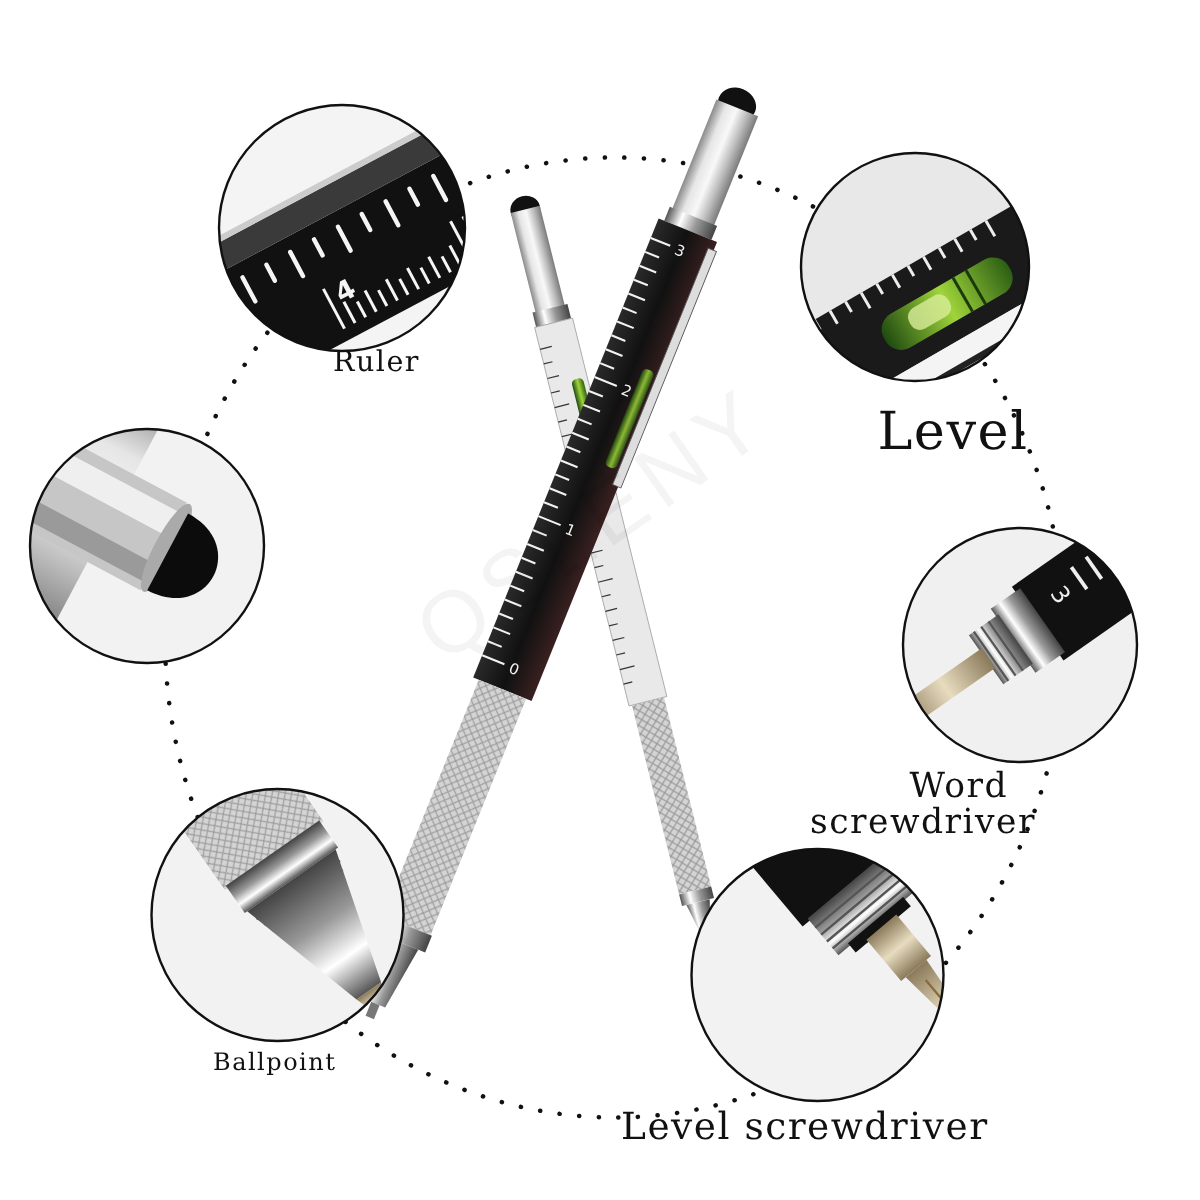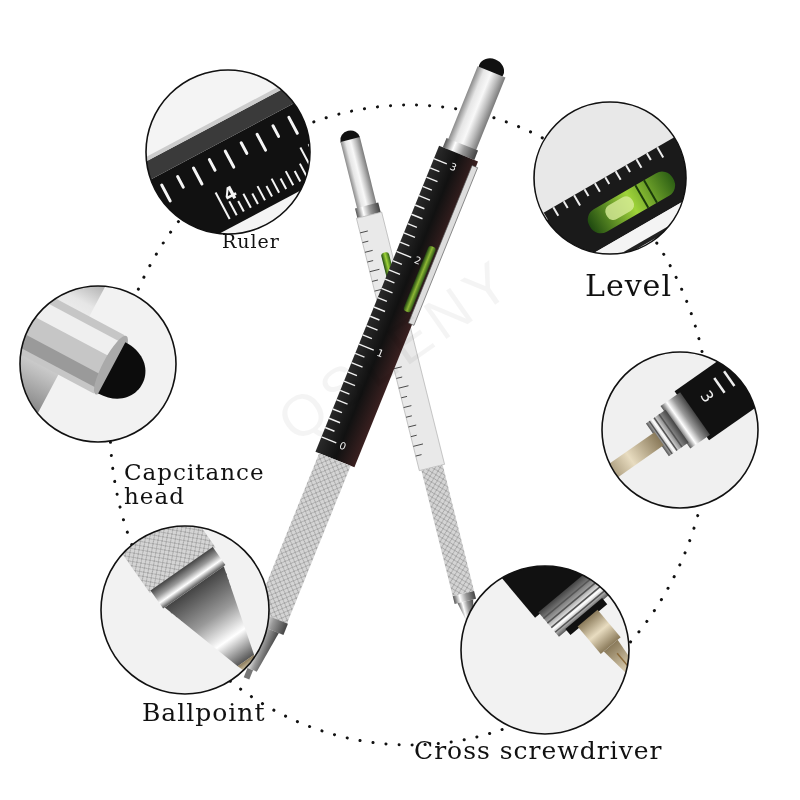--- a/index.html
+++ b/index.html
@@ -345,31 +345,31 @@
       <circle cx="545" cy="650" r="84" fill="none" stroke="#111" stroke-width="1.6"></circle>
     </g>
   </svg>
 
   <div class="watermark">QSLENY</div>
 
   <div class="label" style="left:222px; top:232px; font-size:19px;">
     <span>Ruler</span>
   </div>
 
-  <div class="label" style="left:585px; top:270px; font-size:30px;">
+  <div class="label" style="left:585px; top:270px; font-size:35px;">
     <span>Level</span>
   </div>
 
-  <div class="label" style="left:124px; top:460px; font-size:23px;">
-    <span>Capcitance</span>
-    <span>head</span>
-  </div>
-
-
-  <div class="label" style="left:142px; top:700px; font-size:25px;">
+
+  <div class="label" style="left:540px; top:512px; font-size:23px; text-align:right; width:132px;">
+    <span>Word</span>
+    <span>screwdriver</span>
+  </div>
+
+  <div class="label" style="left:142px; top:700px; font-size:16px;">
     <span>Ballpoint</span>
   </div>
 
   <div class="label" style="left:414px; top:738px; font-size:25px;">
-    <span>Cross screwdriver</span>
+    <span>Level screwdriver</span>
   </div>
 
 </div>
 
 </body></html>

